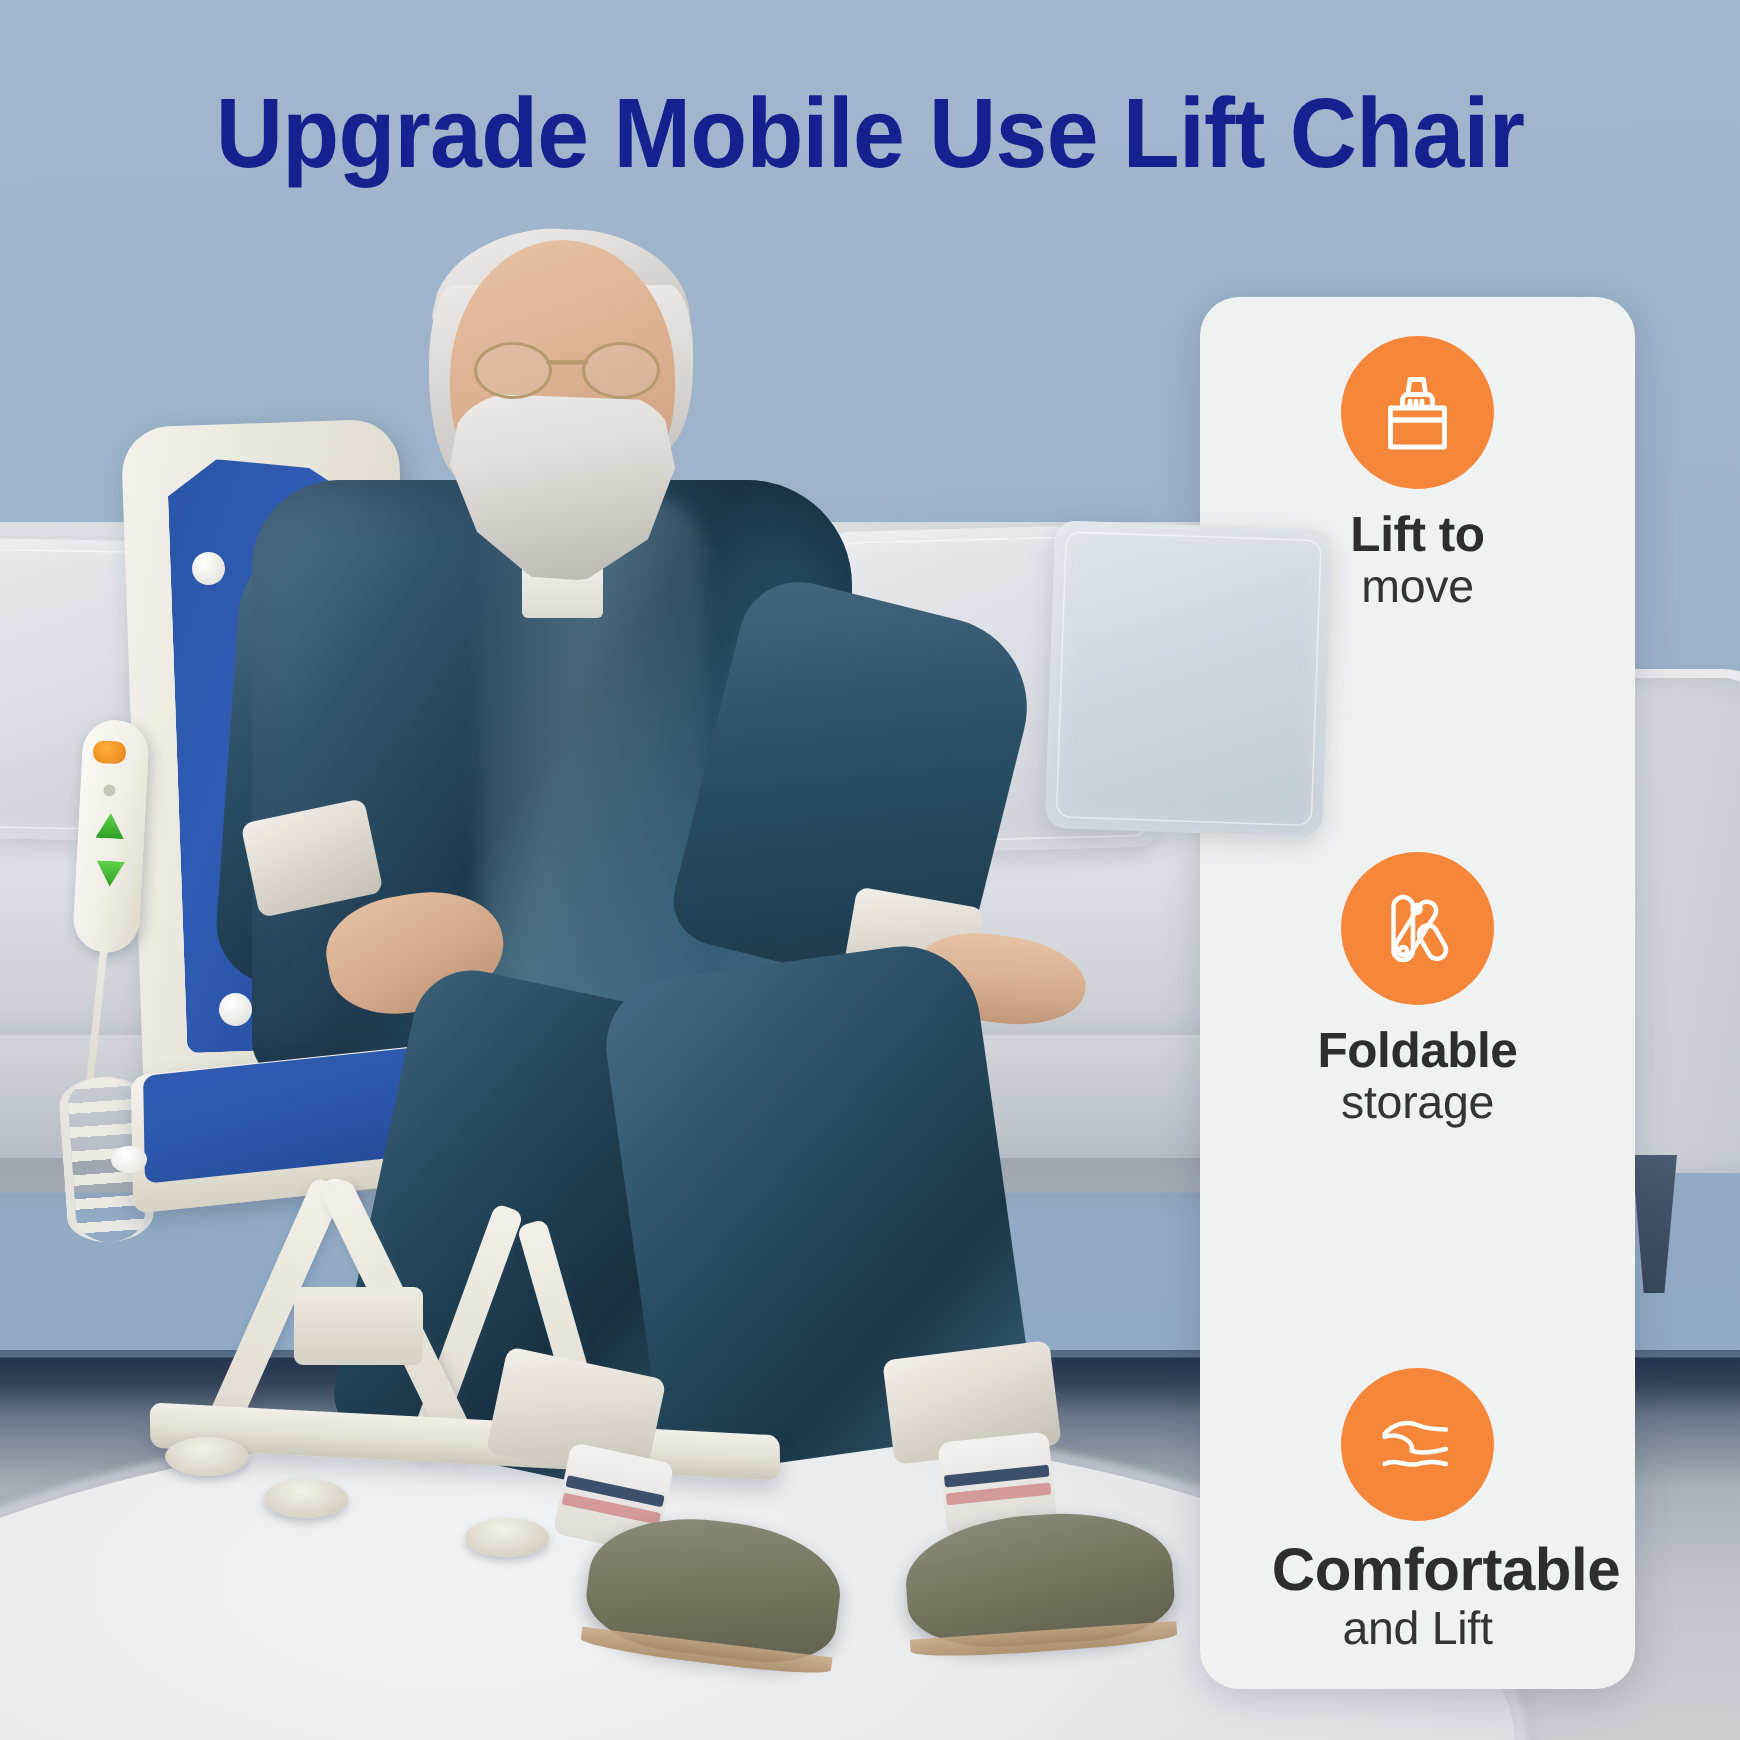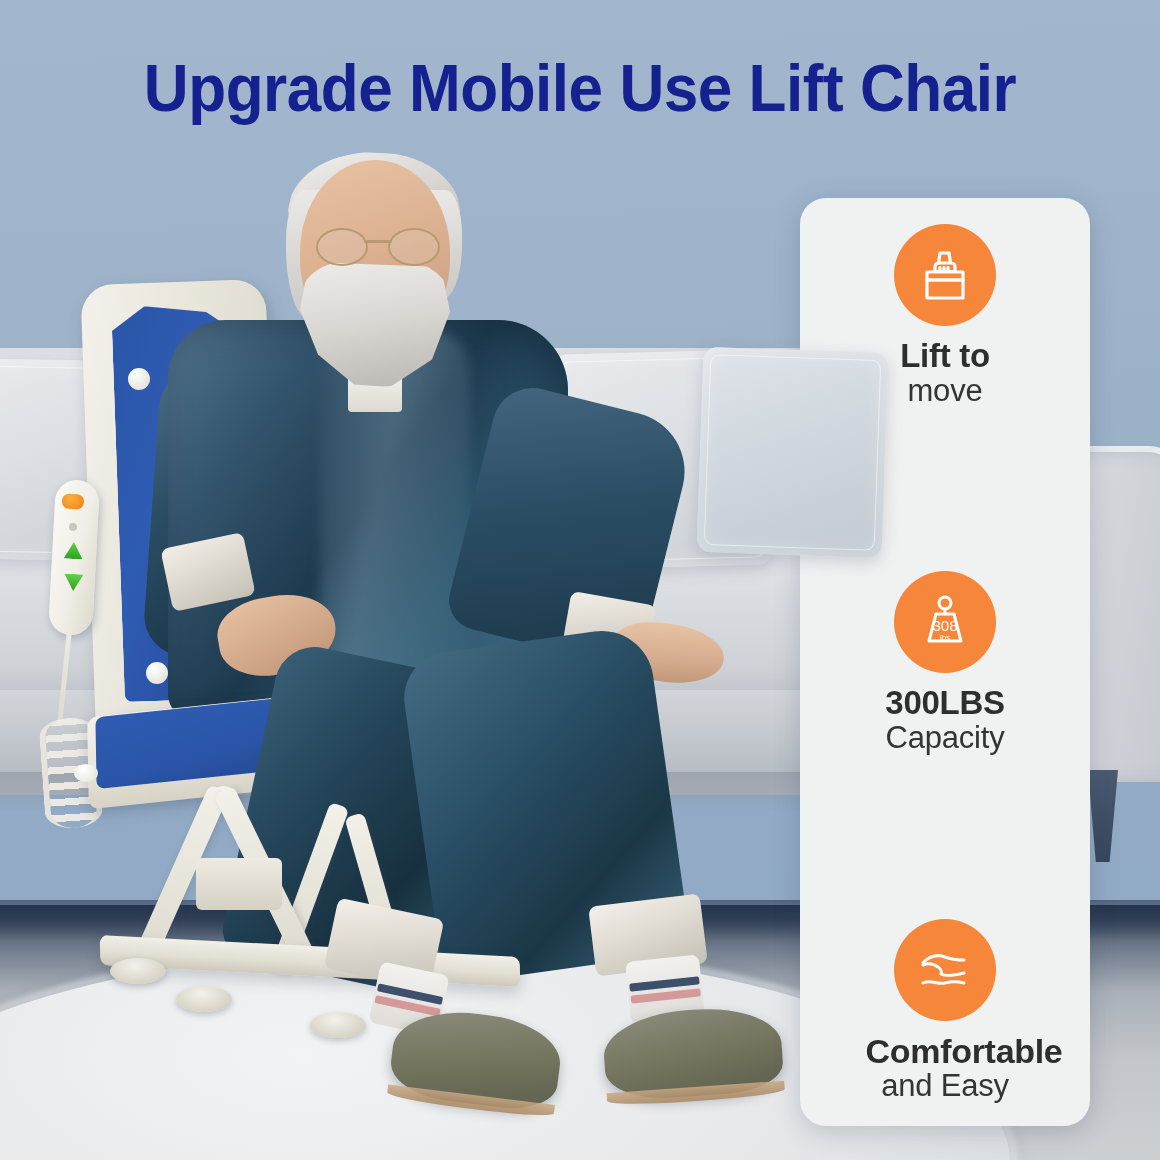--- a/index.html
+++ b/index.html
@@ -387,21 +387,21 @@
   }
   .f-line2{
     font-family:"Liberation Sans", sans-serif;
     font-weight:normal;
     font-size:31px;
     color:#343434;
     line-height:1.12;
     letter-spacing:-0.2px;
     text-align:center;
   }
-  .f-comfort .f-line1{font-size:34px;margin-left:38px;}
+  .f-comfort .f-line1{font-size:40px;margin-left:38px;}
 </style>
 </head>
 <body>
 
 <div id="stage">
 
   <div class="wall"></div>
   <div class="floor"></div>
   <div class="floor-shadow"></div>
 
@@ -514,43 +514,43 @@
             <path d="M23.5 18 c-2 0 -3.5 1.6 -3.5 3.5 v5 h20 v-5 c0 -1.9 -1.5 -3.5 -3.5 -3.5"></path>
             <path d="M25 26.5 v-4 M29 26.5 v-4 M33 26.5 v-4"></path>
             <rect x="12" y="27" width="36" height="8"></rect>
             <rect x="12" y="35" width="36" height="18"></rect>
           </svg>
         </div>
         <div class="f-line1">Lift to</div>
         <div class="f-line2">move</div>
       </div>
 
+
       <div class="feature">
         <div class="circle">
-          <svg width="62" height="62" viewBox="0 0 62 62" fill="none" stroke="#ffffff" stroke-width="3" stroke-linejoin="round" stroke-linecap="round">
-            <circle cx="31" cy="12" r="6"></circle>
-            <path d="M31 18 v5"></path>
-            <path d="M22 23 h18 l7 27 h-32 z"></path>
-            <text x="31" y="40" fill="#ffffff" stroke="none" font-family="Liberation Sans, sans-serif" font-size="15" font-weight="400" text-anchor="middle">308</text>
-            <text x="31" y="49" fill="#ffffff" stroke="none" font-family="Liberation Sans, sans-serif" font-size="8" text-anchor="middle">lbs</text>
+          <svg width="58" height="58" viewBox="0 0 58 58" fill="none" stroke="#ffffff" stroke-width="3" stroke-linejoin="round" stroke-linecap="round">
+            <rect x="13" y="8" width="13" height="42" rx="6.5"></rect>
+            <circle cx="19.5" cy="44" r="2.6"></circle>
+            <rect x="22" y="9" width="12" height="40" rx="6" transform="rotate(32 28 29)"></rect>
+            <circle cx="28.5" cy="16" r="2.6"></circle>
+            <rect x="33" y="26" width="12" height="24" rx="6" transform="rotate(-30 39 38)"></rect>
           </svg>
         </div>
-        <div class="f-line1">300LBS</div>
-        <div class="f-line2">Capacity</div>
+        <div class="f-line1">Foldable</div>
+        <div class="f-line2">storage</div>
       </div>
-
 
       <div class="feature f-comfort">
         <div class="circle">
           <svg width="62" height="62" viewBox="0 0 62 62" fill="none" stroke="#ffffff" stroke-width="3" stroke-linejoin="round" stroke-linecap="round">
             <path d="M9 24 C15 17 24 15 31 18 C36 20 40 21 50 21"></path>
             <path d="M9 26 C14 24 20 25 24 28 C27 30 28 33 27 35 C31 37 38 37 50 34"></path>
             <path d="M9 44 C17 40 23 46 31 44 C38 42 43 42 50 44"></path>
           </svg>
         </div>
         <div class="f-line1">Comfortable</div>
-        <div class="f-line2">and Easy</div>
+        <div class="f-line2">and Lift</div>
       </div>
 
     </div>
   </div>
 
 </div>
 
 </body></html>

